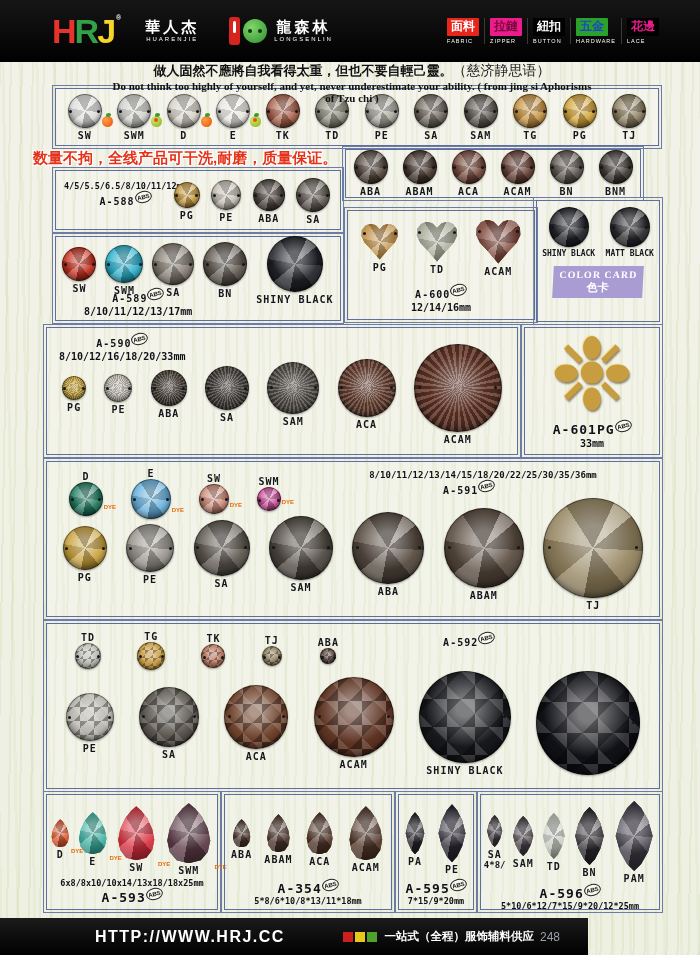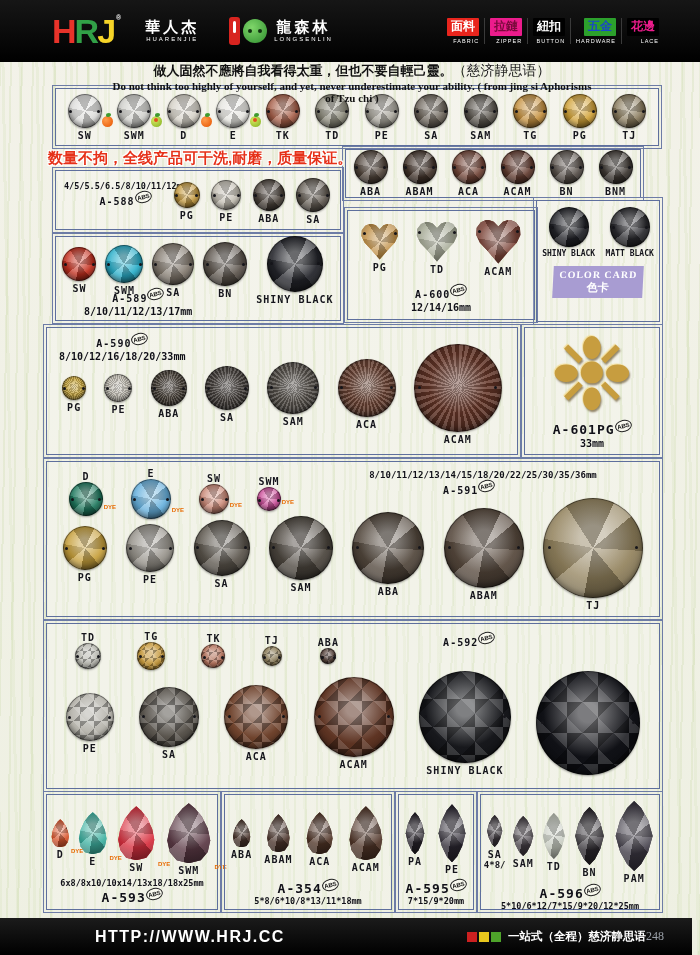--- a/index.html
+++ b/index.html
@@ -20,35 +20,35 @@
   .brand .cn{font-size:15px;font-weight:700;letter-spacing:3px;line-height:1.1;}
   .brand .en{font-size:6px;letter-spacing:2px;line-height:1.2;}
   .lsl-mark{display:flex;align-items:center;margin-left:30px;}
   .lsl-bar{width:11px;height:28px;background:#d8241f;border-radius:3px;margin-right:3px;position:relative;}
   .lsl-bar::after{content:"";position:absolute;left:4px;top:4px;width:3px;height:12px;background:#fff;border-radius:2px;}
   .lsl-disc{width:24px;height:24px;border-radius:50%;background:radial-gradient(circle at 38% 35%,#7fd66a,#2f8f2f);position:relative;margin-right:5px;}
   .lsl-disc::before,.lsl-disc::after{content:"";position:absolute;width:4px;height:4px;border-radius:50%;background:#113311;top:10px;}
   .lsl-disc::before{left:5px;} .lsl-disc::after{right:5px;}
   
   #tags{margin-left:auto;margin-right:36px;display:flex;}
-  .tag-group{display:flex;flex-direction:column;align-items:flex-end;padding:0 5px;border-left:1px solid #3a3a3a;}
+  .tag-group{display:flex;flex-direction:column;align-items:flex-start;padding:0 5px;border-left:1px solid #3a3a3a;}
   .tag-group:first-child{border-left:none;}
   .tag-cn{font-size:12px;font-weight:700;padding:2px 4px;line-height:1.1;border-radius:1px;}
   .tag-en{font-size:5.5px;color:#fff;letter-spacing:1px;margin-top:2px;}
   
   #new-badge{position:absolute;left:38px;top:54px;width:52px;height:88px;z-index:9;text-align:center;}
   #new-badge .blob{position:absolute;inset:0;background:radial-gradient(ellipse at 50% 45%,rgba(242,176,190,.95),rgba(242,176,190,.25) 70%,rgba(242,176,190,0) 100%);border-radius:50%;}
   .new-en{position:relative;font-family:"Liberation Serif",serif;font-weight:700;font-size:17px;color:#e2672a;letter-spacing:1px;display:block;margin-top:2px;}
   .new-cn{position:relative;font-weight:700;font-size:30px;color:#cf1f1f;display:block;line-height:1.1;}
   #motto{position:absolute;left:112px;top:62px;width:480px;text-align:center;z-index:3;}
   .motto-cn{font-size:13px;font-weight:700;color:#111;line-height:1.2;}
   .motto-note{font-size:14px;font-weight:400;color:#222;}
   .motto-en{font-family:"Liberation Serif",serif;font-size:11px;font-weight:700;color:#111;margin-top:1px;}
   
-  #banner{position:absolute;left:48px;top:149px;width:302px;z-index:5;font-size:15px;font-weight:700;color:#e63119;white-space:nowrap;
+  #banner{position:absolute;left:33px;top:149px;width:302px;z-index:5;font-size:15px;font-weight:700;color:#e63119;white-space:nowrap;
     text-shadow:0 0 2px #fff,0 0 2px #fff,1px 1px 0 #fff,-1px -1px 0 #fff,1px -1px 0 #fff,-1px 1px 0 #fff;}
   
   .pbox{position:absolute;border:1px solid #5e6f9d;background:rgba(255,255,255,.18);box-sizing:border-box;}
   .pbox::before{content:"";position:absolute;inset:-4px;border:1px solid #6d7ca6;pointer-events:none;}
   .gem-row{display:flex;align-items:center;justify-content:space-around;}
   .gem-cell{display:flex;flex-direction:column;align-items:center;position:relative;padding:0 2px;}
   .gem{position:relative;border-radius:50%;flex:none;box-shadow:inset 0 0 0 1px rgba(0,0,0,.4),inset 0 -3px 5px rgba(0,0,0,.35),0 1px 2px rgba(0,0,0,.35);}
   .shape-heart{border-radius:0;box-shadow:none;clip-path:polygon(50% 16%,60% 5%,74% 0%,88% 6%,97% 19%,98% 35%,90% 53%,72% 73%,50% 100%,28% 73%,10% 53%,2% 35%,3% 19%,12% 6%,26% 0%,40% 5%);}
   .shape-drop{border-radius:0;box-shadow:none;clip-path:polygon(50% 0%,62% 8%,76% 22%,88% 42%,93% 62%,88% 81%,74% 95%,50% 100%,26% 95%,12% 81%,7% 62%,12% 42%,24% 22%,38% 8%);}
   .shape-navette{border-radius:0;box-shadow:none;clip-path:polygon(50% 0%,66% 10%,82% 28%,92% 50%,82% 72%,66% 90%,50% 100%,34% 90%,18% 72%,8% 50%,18% 28%,34% 10%);}
@@ -107,26 +107,26 @@
   .bottom-box .info .sizes{font-size:8.5px;}
   #box-a593{left:46px;top:794px;width:172px;height:116px;}
   #box-a594{left:224px;top:794px;width:168px;height:116px;}
   #box-a595{left:398px;top:794px;width:76px;height:116px;}
   #box-a596{left:480px;top:794px;width:180px;height:116px;}
   
   .color-card{margin:8px auto 0;width:86px;background:#a89cd2;color:#fff;text-align:center;padding:3px 2px;transform:skewX(-3deg);}
   .color-card .l1{font-size:10px;font-weight:700;letter-spacing:1px;font-family:"Liberation Serif",serif;}
   .color-card .l2{font-size:11px;font-weight:700;}
   
-  #footer{position:absolute;left:0;top:918px;width:692px;height:37px;background:linear-gradient(180deg,#1b1b1b,#000);display:flex;align-items:center;box-sizing:border-box;padding:0 28px 0 95px;}
+  #footer{position:absolute;left:0;top:918px;width:588px;height:37px;background:linear-gradient(180deg,#1b1b1b,#000);display:flex;align-items:center;box-sizing:border-box;padding:0 28px 0 95px;}
   .footer-url{color:#fff;font-weight:700;font-size:16px;letter-spacing:1.5px;}
   .footer-right{margin-left:auto;display:flex;align-items:center;}
   .sq{display:inline-block;width:10px;height:10px;margin-right:2px;}
   .footer-tagline{color:#fff;font-size:11.5px;font-weight:700;margin-left:5px;}
-  .footer-page{color:#9aa0a8;font-family:Liberation Serif, serif;font-size:12px;margin-left:0;}
+  .footer-page{color:#9aa0a8;font-family:Liberation Sans, sans-serif;font-size:12px;margin-left:6px;}
 </style>
 </head>
 <body>
 
 <div id="page">
 
   <div id="header">
     <div class="hrj-letters">
       <b class="hrj-h">H</b>
         <b class="hrj-r">R</b>
@@ -834,18 +834,18 @@
     <div class="info">
       <div><span class="code">A-596</span><span class="abs-badge">ABS</span></div>
       <div class="sizes">5*10/6*12/7*15/9*20/12*25mm</div>
     </div>
   </div>
 
   <div id="footer">
     <span class="footer-url">HTTP://WWW.HRJ.CC</span>
     <span class="footer-right">
       <span><span class="sq" style="background: rgb(204, 32, 32);"></span><span class="sq" style="background: rgb(232, 199, 29);"></span><span class="sq" style="background: rgb(78, 163, 42);"></span></span>
-      <span class="footer-tagline">一站式（全程）慈济静思语</span>
+      <span class="footer-tagline">一站式（全程）服饰辅料供应</span>
       <span class="footer-page">248</span>
     </span>
   </div>
 
 </div>
 
 </body></html>

